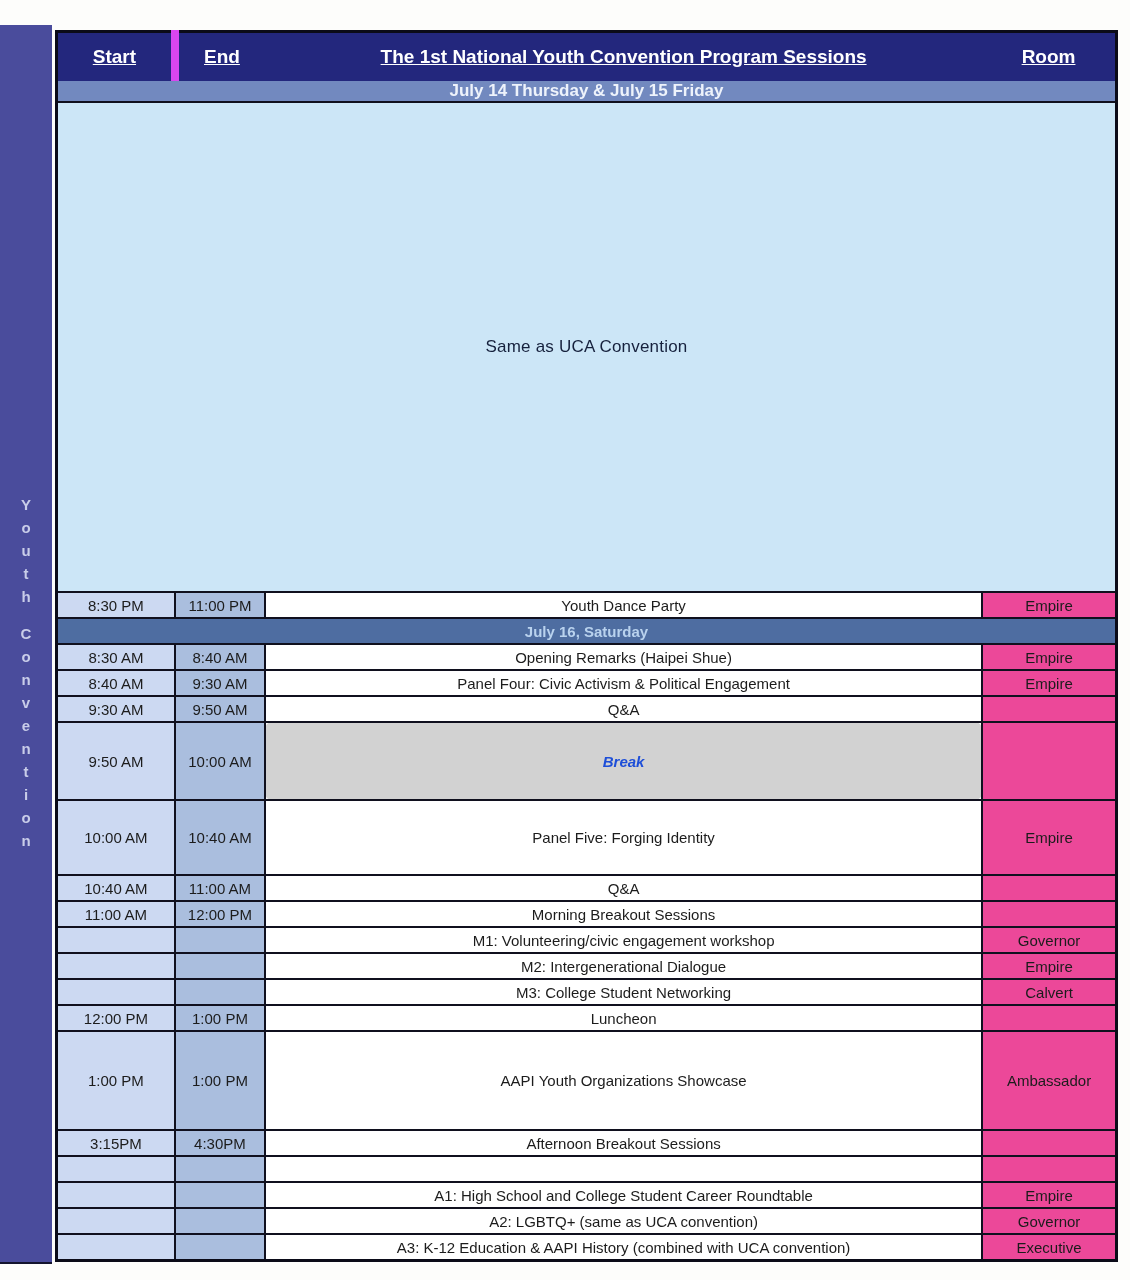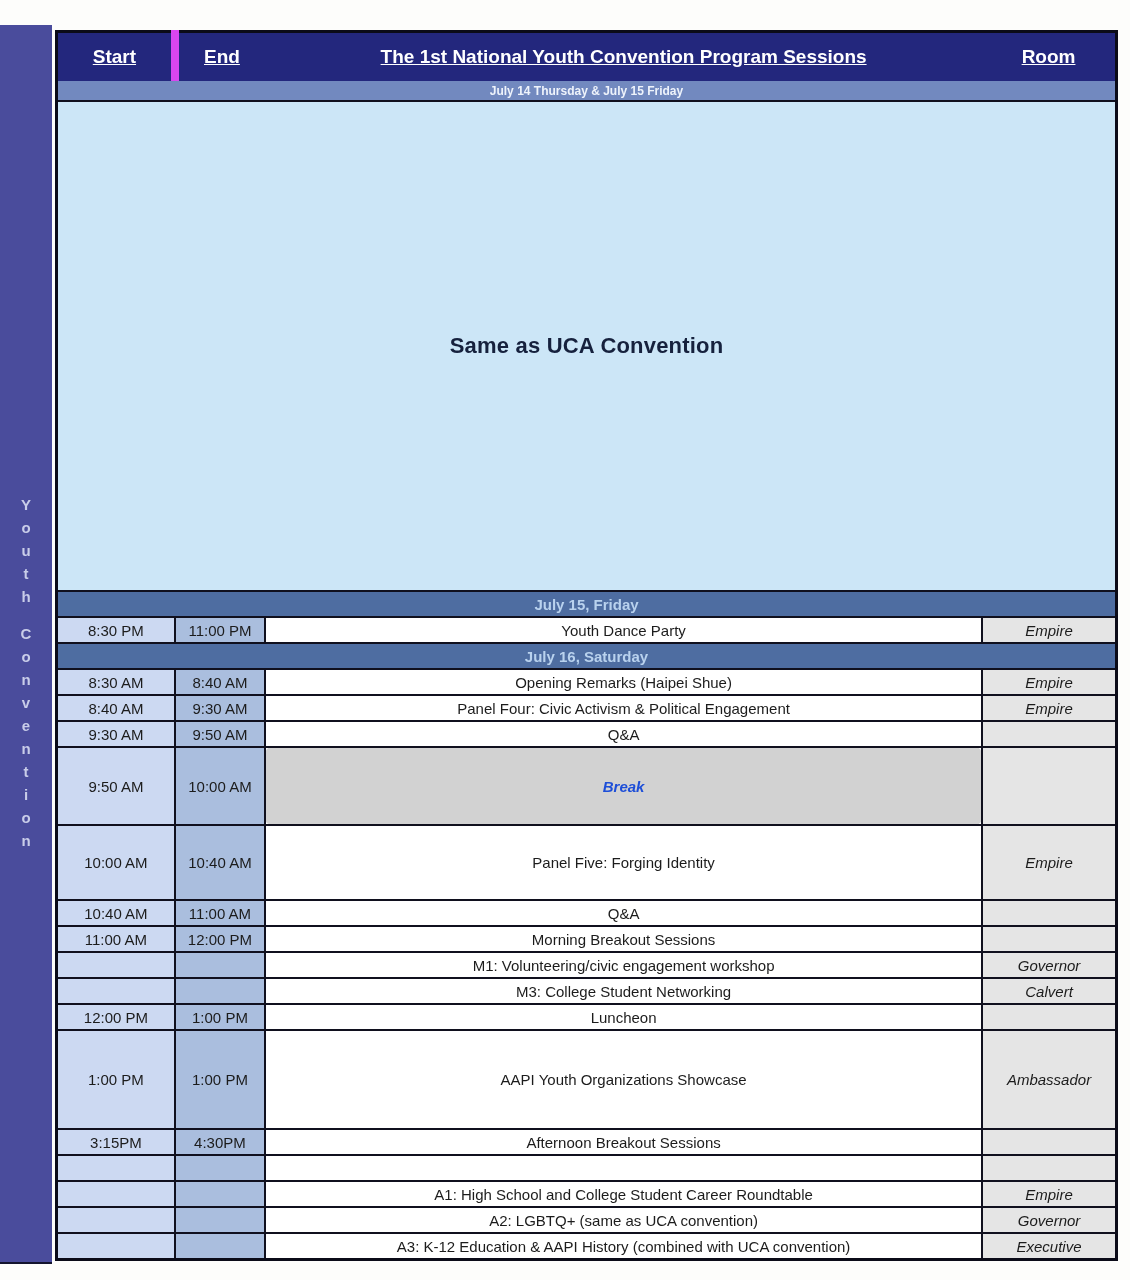--- a/index.html
+++ b/index.html
@@ -46,37 +46,37 @@
     white-space:nowrap;
   }
   tr.hdr th{
     background:#23277d;color:#ffffff;
     font-size:19px;font-weight:bold;
     height:48px;border:none;text-decoration:underline;
   }
   tr.hdr th.divided{border-left:8px solid #d946ef;}
   tr.day14 td{
     background:#7289bf;color:#eef3fb;
-    font-weight:bold;font-size:12px;height:19px;border:none;
+    font-weight:bold;font-size:17px;height:19px;border:none;
   }
   tr.bigblue td{
     background:#cce6f7;height:488px;border:2px solid #10101e;
   }
   tr.bigblue .note{
-    font-weight:bold;font-size:22px;color:#16213d;letter-spacing:.2px;
+    font-weight:normal;font-size:17px;color:#16213d;letter-spacing:.2px;
   }
   tr.band td{
     background:#4e6da1;color:#b9d2ee;
     font-weight:bold;font-size:15px;height:24px;
   }
   td.c-start{background:#ccd9f2;height:24px;margin-top:31px;}
   td.c-end{background:#aabede;}
   td.c-title{background:#ffffff;border-radius:7px;}
   td.c-room{
-    background:#e5e5e5;color:#c6d2ea;font-style:italic;
+    background:#ec4899;color:#c6d2ea;
   }
   tr.tall td{height:73px;}
   tr.xtall td{height:97px;}
   tr.brk td{height:76px;}
   tr.brk td.c-title{background:#d2d2d2;font-weight:bold;font-style:italic;color:#1d4ed8;}
 </style>
 </head>
 <body>
 
 <div class="side-banner">
@@ -116,23 +116,20 @@
         <th>Room</th>
       </tr>
       <tr class="day14">
         <td colspan="4">July 14 Thursday &amp; July 15 Friday</td>
       </tr>
       <tr class="bigblue">
         <td colspan="4">
           <span class="note">Same as UCA Convention</span>
         </td>
       </tr>
-    <tr class="band">
-          <td colspan="4">July 15, Friday</td>
-        </tr>
         <tr class="">
           <td class="c-start">8:30 PM</td>
           <td class="c-end">11:00 PM</td>
           <td class="c-title">Youth Dance Party</td>
           <td class="c-room">Empire</td>
         </tr>
         <tr class="band">
           <td colspan="4">July 16, Saturday</td>
         </tr>
         <tr class="">
@@ -175,20 +172,26 @@
           <td class="c-start">11:00 AM</td>
           <td class="c-end">12:00 PM</td>
           <td class="c-title">Morning Breakout Sessions</td>
           <td class="c-room"></td>
         </tr>
         <tr class="">
           <td class="c-start"></td>
           <td class="c-end"></td>
           <td class="c-title">M1: Volunteering/civic engagement workshop</td>
           <td class="c-room">Governor</td>
+        </tr>
+        <tr class="">
+          <td class="c-start"></td>
+          <td class="c-end"></td>
+          <td class="c-title">M2: Intergenerational Dialogue</td>
+          <td class="c-room">Empire</td>
         </tr>
         <tr class="">
           <td class="c-start"></td>
           <td class="c-end"></td>
           <td class="c-title">M3: College Student Networking</td>
           <td class="c-room">Calvert</td>
         </tr>
         <tr class="">
           <td class="c-start">12:00 PM</td>
           <td class="c-end">1:00 PM</td>

